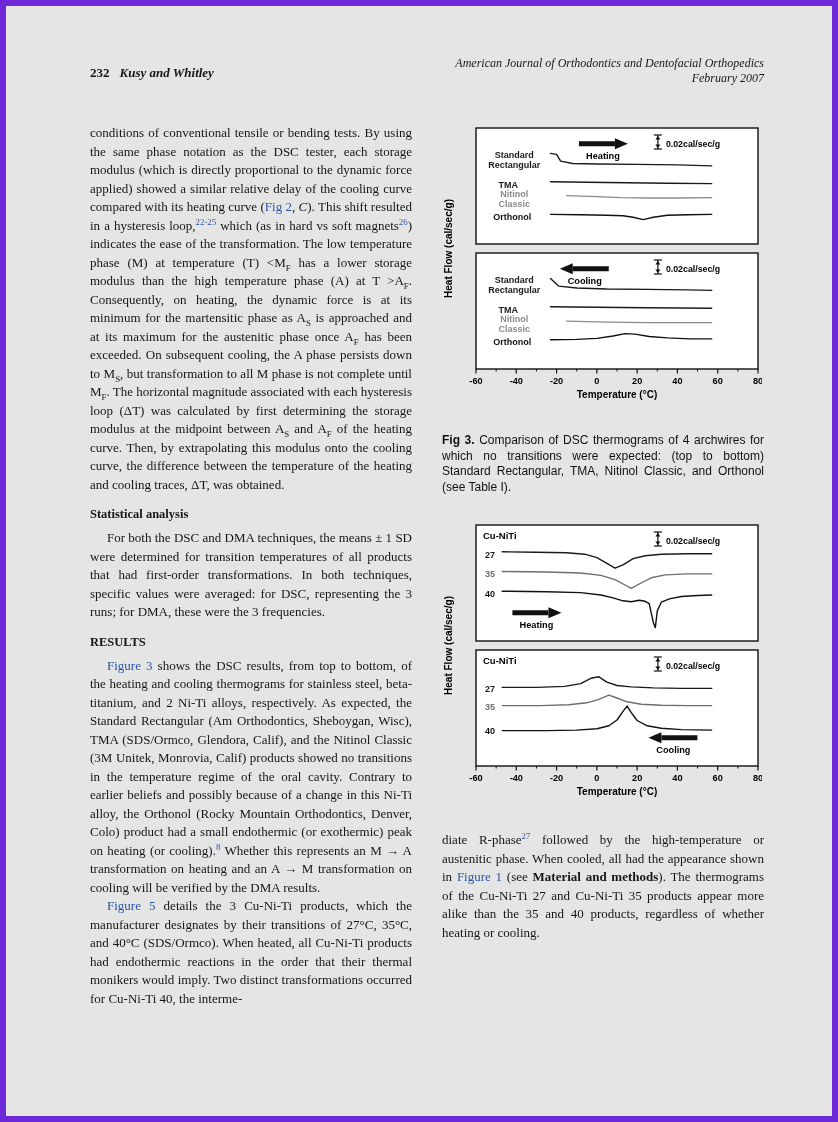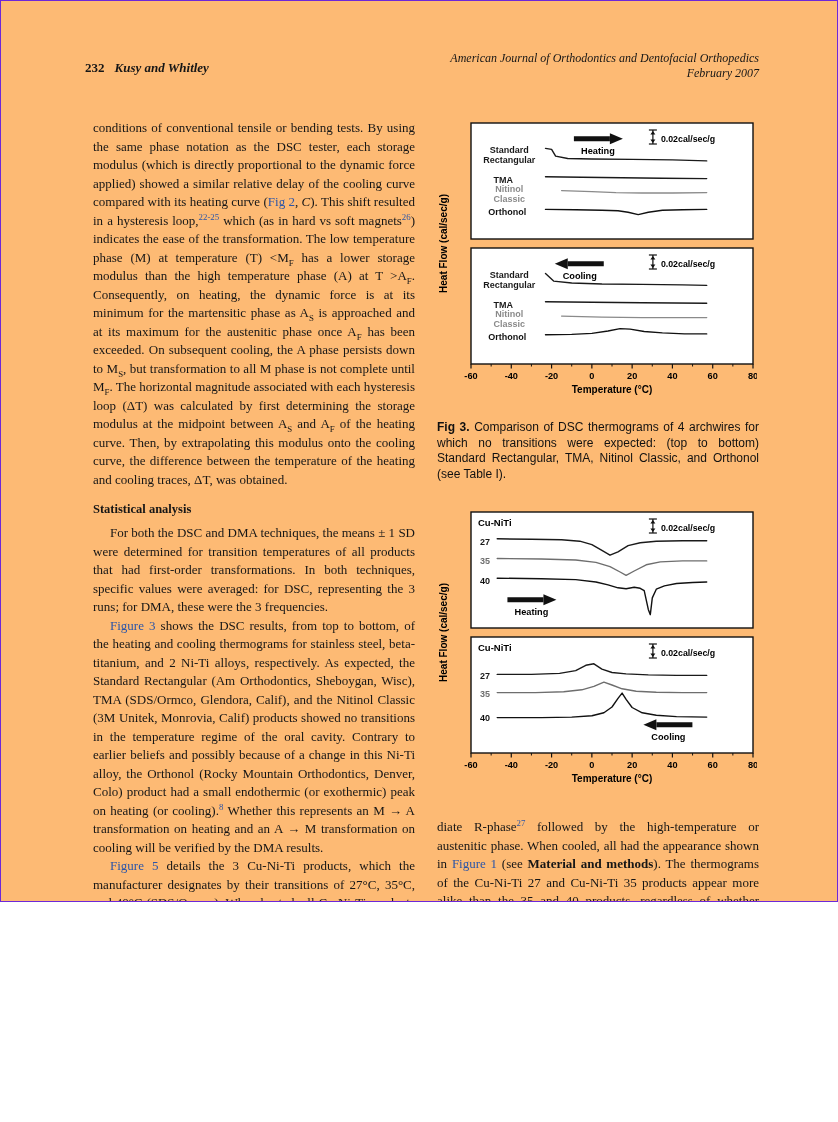--- a/index.html
+++ b/index.html
@@ -1,35 +1,35 @@
 <!DOCTYPE html>
 <html><head>
 <meta charset="utf-8">
 <style>
   *{box-sizing:border-box;margin:0;padding:0}
   html,body{background:#ffffff}
-  .page{position:relative;width:838px;height:902px;background:#fdba74;border:1px solid #6d28d9;
+  .page{position:relative;width:838px;height:1122px;background:#e5e5e5;border:6px solid #6d28d9;
         font-family:"Liberation Serif",serif;color:#161616;overflow:hidden}
   .pg-header{position:absolute;left:84px;top:50px;width:674px;display:flex;
              justify-content:space-between;align-items:flex-start}
   .hdr-left{font-size:13px;font-weight:bold;padding-top:9px}
   .pg-num{margin-right:10px}
   .authors{font-style:italic}
   .hdr-right{font-style:italic;font-size:12px;text-align:right;line-height:15px}
   .col{position:absolute;top:118px;width:322px}
-  .col-left{left:92px}
+  .col-left{left:84px}
   .col-right{left:436px}
   .body-p{font-size:13px;line-height:18.5px;text-align:justify}
   .body-p.indent{text-indent:17px}
   .sec-h{font-family:Liberation Serif, serif;font-size:12.5px;font-weight:bold;margin:13px 0 7px}
   .link{color:#2b55a8}
   sup,sub{font-size:0.68em;line-height:0}
   .fig{display:block;margin:0 0 26px}
   .caption{font-family:"Liberation Sans",sans-serif;font-size:12px;line-height:15.5px;
-           text-align:justify;margin-top:17px;color:#111}
+           text-align:justify;margin-top:25px;color:#111}
   #right-col-text{margin-top:22px}
 </style>
 </head>
 <body>
 
 <div class="page">
 
   <header class="pg-header">
     <div class="hdr-left">
       <span class="pg-num">232</span><span class="authors">Kusy and Whitley</span>
@@ -37,20 +37,21 @@
     <div class="hdr-right">
       <div>American Journal of Orthodontics and Dentofacial Orthopedics</div>
       <div>February 2007</div>
     </div>
   </header>
 
   <div class="col col-left" id="left-col">
       <p class="body-p">conditions of conventional tensile or bending tests. By using the same phase notation as the DSC tester, each storage modulus (which is directly proportional to the dynamic force applied) showed a similar relative delay of the cooling curve compared with its heating curve (<span class="link">Fig 2</span>, <i>C</i>). This shift resulted in a hysteresis loop,<sup class="link">22-25</sup> which (as in hard vs soft magnets<sup class="link">26</sup>) indicates the ease of the transformation. The low temperature phase (M) at temperature (T) &lt;M<sub>F</sub> has a lower storage modulus than the high temperature phase (A) at T &gt;A<sub>F</sub>. Consequently, on heating, the dynamic force is at its minimum for the martensitic phase as A<sub>S</sub> is approached and at its maximum for the austenitic phase once A<sub>F</sub> has been exceeded. On subsequent cooling, the A phase persists down to M<sub>S</sub>, but transformation to all M phase is not complete until M<sub>F</sub>. The horizontal magnitude associated with each hysteresis loop (ΔT) was calculated by first determining the storage modulus at the midpoint between A<sub>S</sub> and A<sub>F</sub> of the heating curve. Then, by extrapolating this modulus onto the cooling curve, the difference between the temperature of the heating and cooling traces, ΔT, was obtained.</p>
       <h2 class="sec-h">Statistical analysis</h2>
       <p class="body-p indent">For both the DSC and DMA techniques, the means ± 1 SD were determined for transition temperatures of all products that had first-order transformations. In both techniques, specific values were averaged: for DSC, representing the 3 runs; for DMA, these were the 3 frequencies.</p>
+      <h2 class="sec-h">RESULTS</h2>
       <p class="body-p indent"><span class="link">Figure 3</span> shows the DSC results, from top to bottom, of the heating and cooling thermograms for stainless steel, beta-titanium, and 2 Ni-Ti alloys, respectively. As expected, the Standard Rectangular (Am Orthodontics, Sheboygan, Wisc), TMA (SDS/Ormco, Glendora, Calif), and the Nitinol Classic (3M Unitek, Monrovia, Calif) products showed no transitions in the temperature regime of the oral cavity. Contrary to earlier beliefs and possibly because of a change in this Ni-Ti alloy, the Orthonol (Rocky Mountain Orthodontics, Denver, Colo) product had a small endothermic (or exothermic) peak on heating (or cooling).<sup class="link">8</sup> Whether this represents an M → A transformation on heating and an A → M transformation on cooling will be verified by the DMA results.</p>
       <p class="body-p indent"><span class="link">Figure 5</span> details the 3 Cu-Ni-Ti products, which the manufacturer designates by their transitions of 27°C, 35°C, and 40°C (SDS/Ormco). When heated, all Cu-Ni-Ti products had endothermic reactions in the order that their thermal monikers would imply. Two distinct transformations occurred for Cu-Ni-Ti 40, the interme-</p>
     </div>
 
   <div class="col col-right">
     <figure class="fig">
       <div id="fig3-mount"><svg width="320" height="280" viewBox="0 0 320 280">
             <rect x="34" y="4" width="282" height="116" fill="#fff" stroke="#111" stroke-width="1.4"></rect>
             <line x1="215.89000000000001" y1="11" x2="215.89000000000001" y2="25" stroke="#111" stroke-width="1.2"></line>
             <line x1="211.89000000000001" y1="11" x2="219.89000000000001" y2="11" stroke="#111" stroke-width="1.2"></line>

